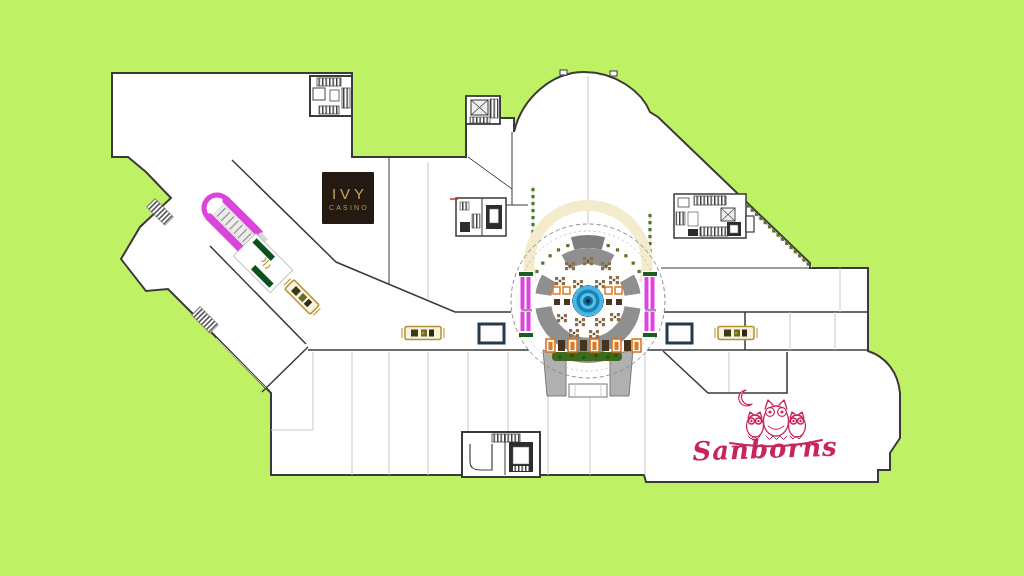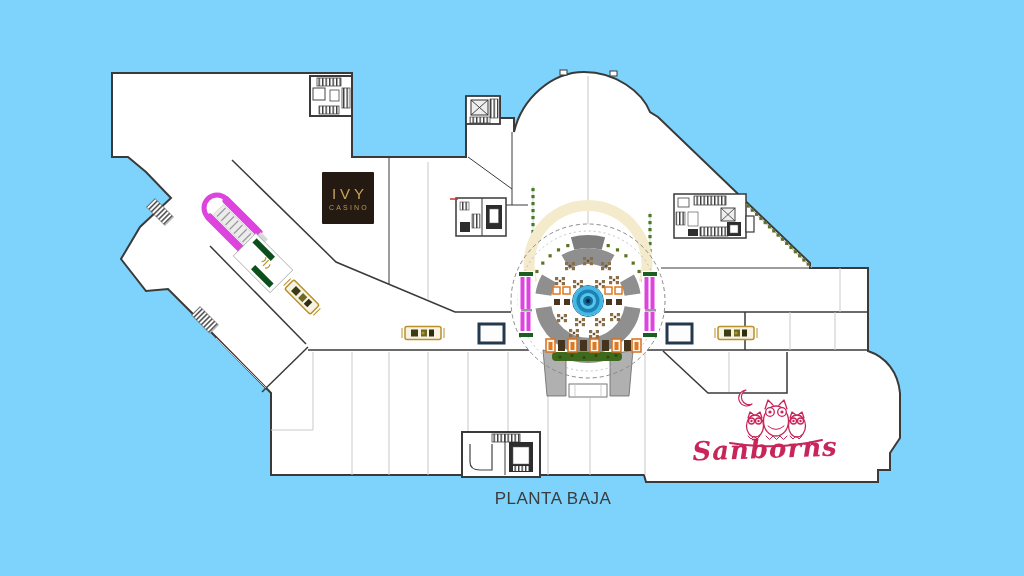--- a/index.html
+++ b/index.html
@@ -1,17 +1,17 @@
 <!DOCTYPE html>
 <html><head>
 <meta charset="utf-8">
 <title>PLANTA BAJA</title>
 <style>
   html,body{margin:0;padding:0;background:#ffffff;}
-  .stage{position:relative;width:1024px;height:576px;background:#7dd3fc;overflow:hidden;
+  .stage{position:relative;width:1024px;height:576px;background:#bef264;overflow:hidden;
          font-family:"Liberation Sans",sans-serif;}
   .plan-svg{position:absolute;left:0;top:0;}
   .ivy-sign{position:absolute;left:322px;top:172px;width:52px;height:52px;background:#241a12;
             display:flex;flex-direction:column;align-items:center;justify-content:center;gap:3px;
             border-radius:1px;}
   .ivy-main{font:400 15px/1 "Liberation Sans",sans-serif;color:#c9a35b;letter-spacing:4px;padding-left:4px;}
   .ivy-sub{font:400 7px/1 "Liberation Sans",sans-serif;color:#b99a55;letter-spacing:2.2px;padding-left:2px;}
   .sanborns-text{position:absolute;left:690px;top:436px;width:150px;text-align:center;
             font:italic 700 26px/1 "DejaVu Serif",serif;color:#c8255a;transform:rotate(-2deg);
             letter-spacing:1px;}
@@ -401,15 +401,14 @@
   </g>
 </svg>
 
 <div class="ivy-sign">
   <div class="ivy-main">IVY</div>
   <div class="ivy-sub">CASINO</div>
 </div>
 
 <div class="sanborns-text">Sanborns</div>
 
-<div class="floor-label">PLANTA BAJA</div>
 
 </div>
 
 </body></html>

